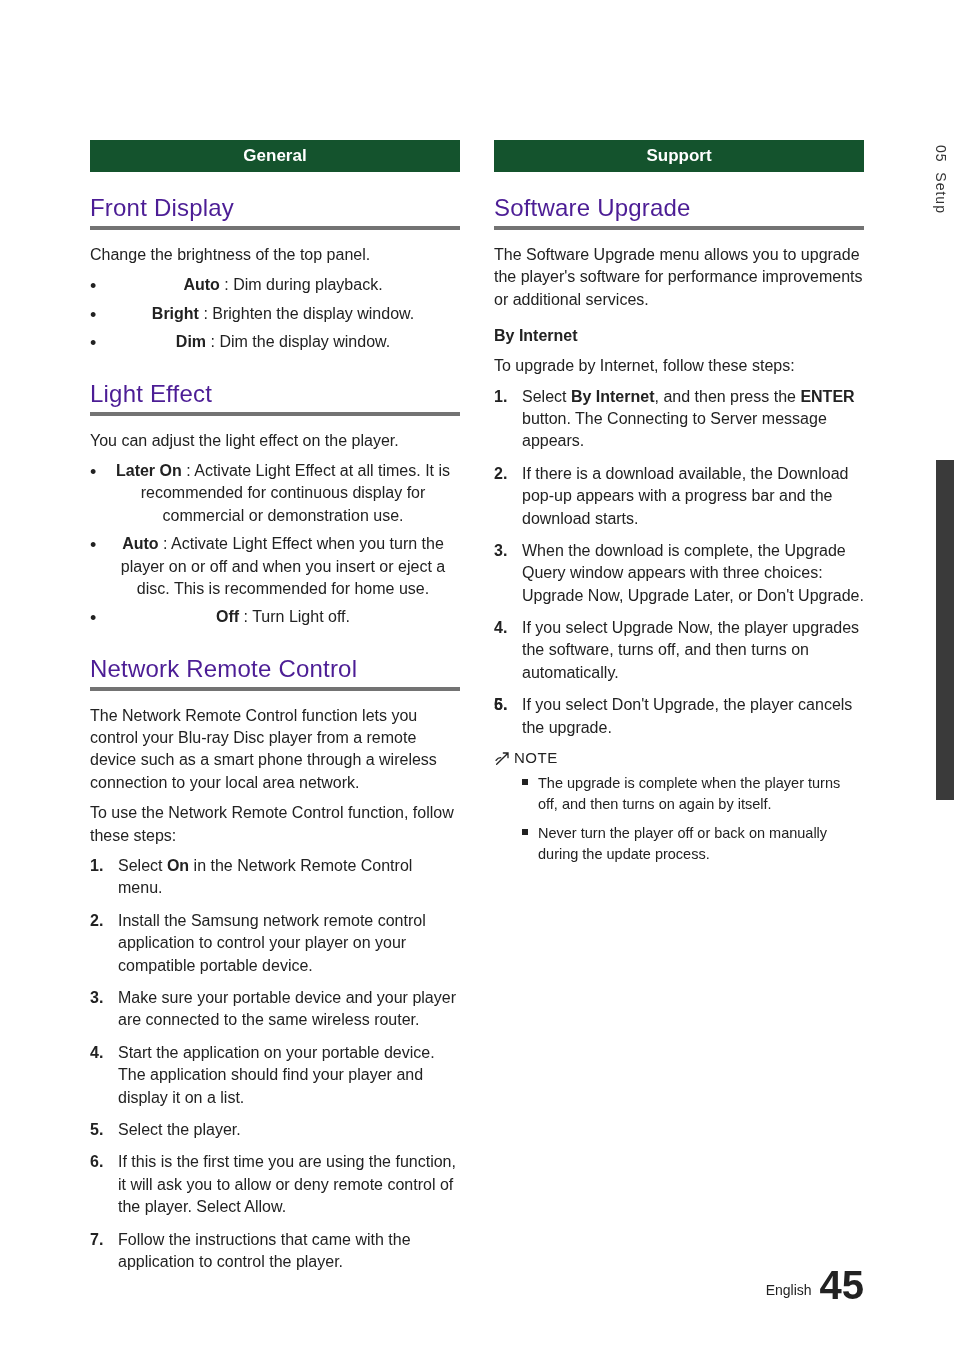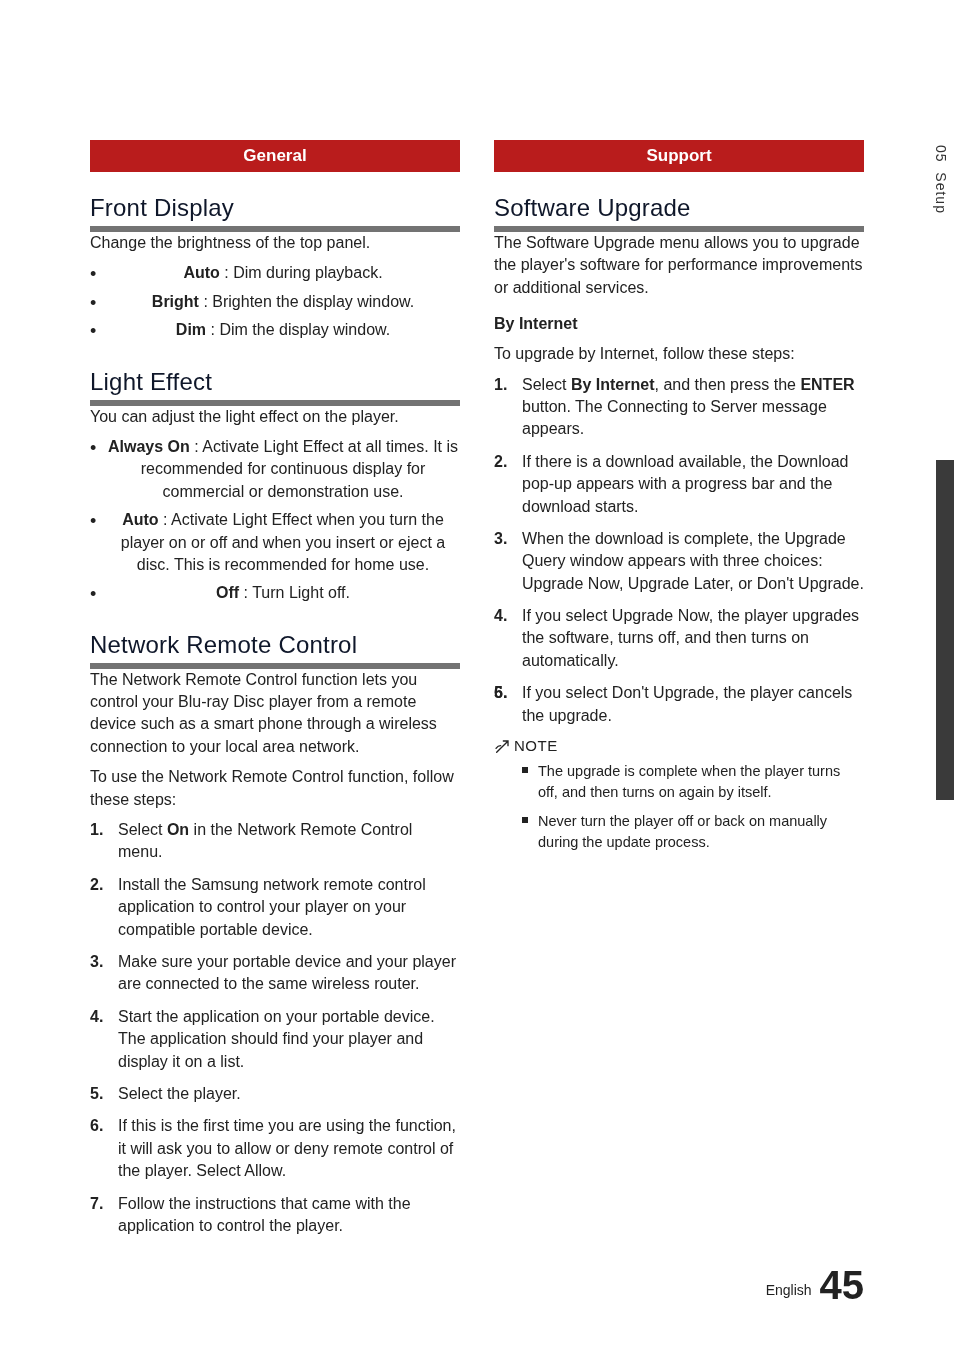--- a/index.html
+++ b/index.html
@@ -39,35 +39,36 @@
     background: #3a3a3a;
   }
   .columns {
     display: flex;
     gap: 34px;
   }
   .col {
     flex: 1 1 0;
   }
   .section-banner {
-    background: #b91c1c;
+    background: #14532d;
     color: #fff;
     text-align: center;
     font-size: 17px;
     font-weight: bold;
     padding: 6px 0;
     margin-bottom: 22px;
   }
   h2.section-title {
     font-size: 24px;
     font-weight: normal;
-    color: #0f172a;
-    border-bottom: 6px solid #737373;
+    color: #4c1d95;
+    border-bottom: 4px solid #737373;
     padding-bottom: 4px;
     margin-top: 26px;
+    margin-bottom: 14px;
     letter-spacing: 0.2px;
   }
   h2.section-title.first { margin-top: 18px; }
   p.body-text {
     font-size: 16px;
     line-height: 1.4;
     margin-bottom: 8px;
   }
   ul.bullets {
     list-style: none;
@@ -181,21 +182,21 @@
     <p class="body-text">Change the brightness of the top panel.</p>
     <ul class="bullets">
       <li><span class="bold">Auto</span><span> : Dim during playback.</span></li>
       <li><span class="bold">Bright</span><span> : Brighten the display window.</span></li>
       <li><span class="bold">Dim</span><span> : Dim the display window.</span></li>
     </ul>
 
     <h2 class="section-title">Light Effect</h2>
     <p class="body-text">You can adjust the light effect on the player.</p>
     <ul class="bullets">
-      <li><span class="bold">Always On</span><span> : Activate Light Effect at all times. It is recommended for continuous display for commercial or demonstration use.</span></li>
+      <li><span class="bold">Later On</span><span> : Activate Light Effect at all times. It is recommended for continuous display for commercial or demonstration use.</span></li>
       <li><span class="bold">Auto</span><span> : Activate Light Effect when you turn the player on or off and when you insert or eject a disc. This is recommended for home use.</span></li>
       <li><span class="bold">Off</span><span> : Turn Light off.</span></li>
     </ul>
 
     <h2 class="section-title">Network Remote Control</h2>
     <p class="body-text">The Network Remote Control function lets you control your Blu-ray Disc player from a remote device such as a smart phone through a wireless connection to your local area network.</p>
     <p class="body-text">To use the Network Remote Control function, follow these steps:</p>
     <ol class="numbered">
       <li><span class="num">1.</span><span>Select </span><span class="bold">On</span><span> in the Network Remote Control menu.</span></li>
       <li><span class="num">2.</span><span>Install the Samsung network remote control application to control your player on your compatible portable device.</span></li>

